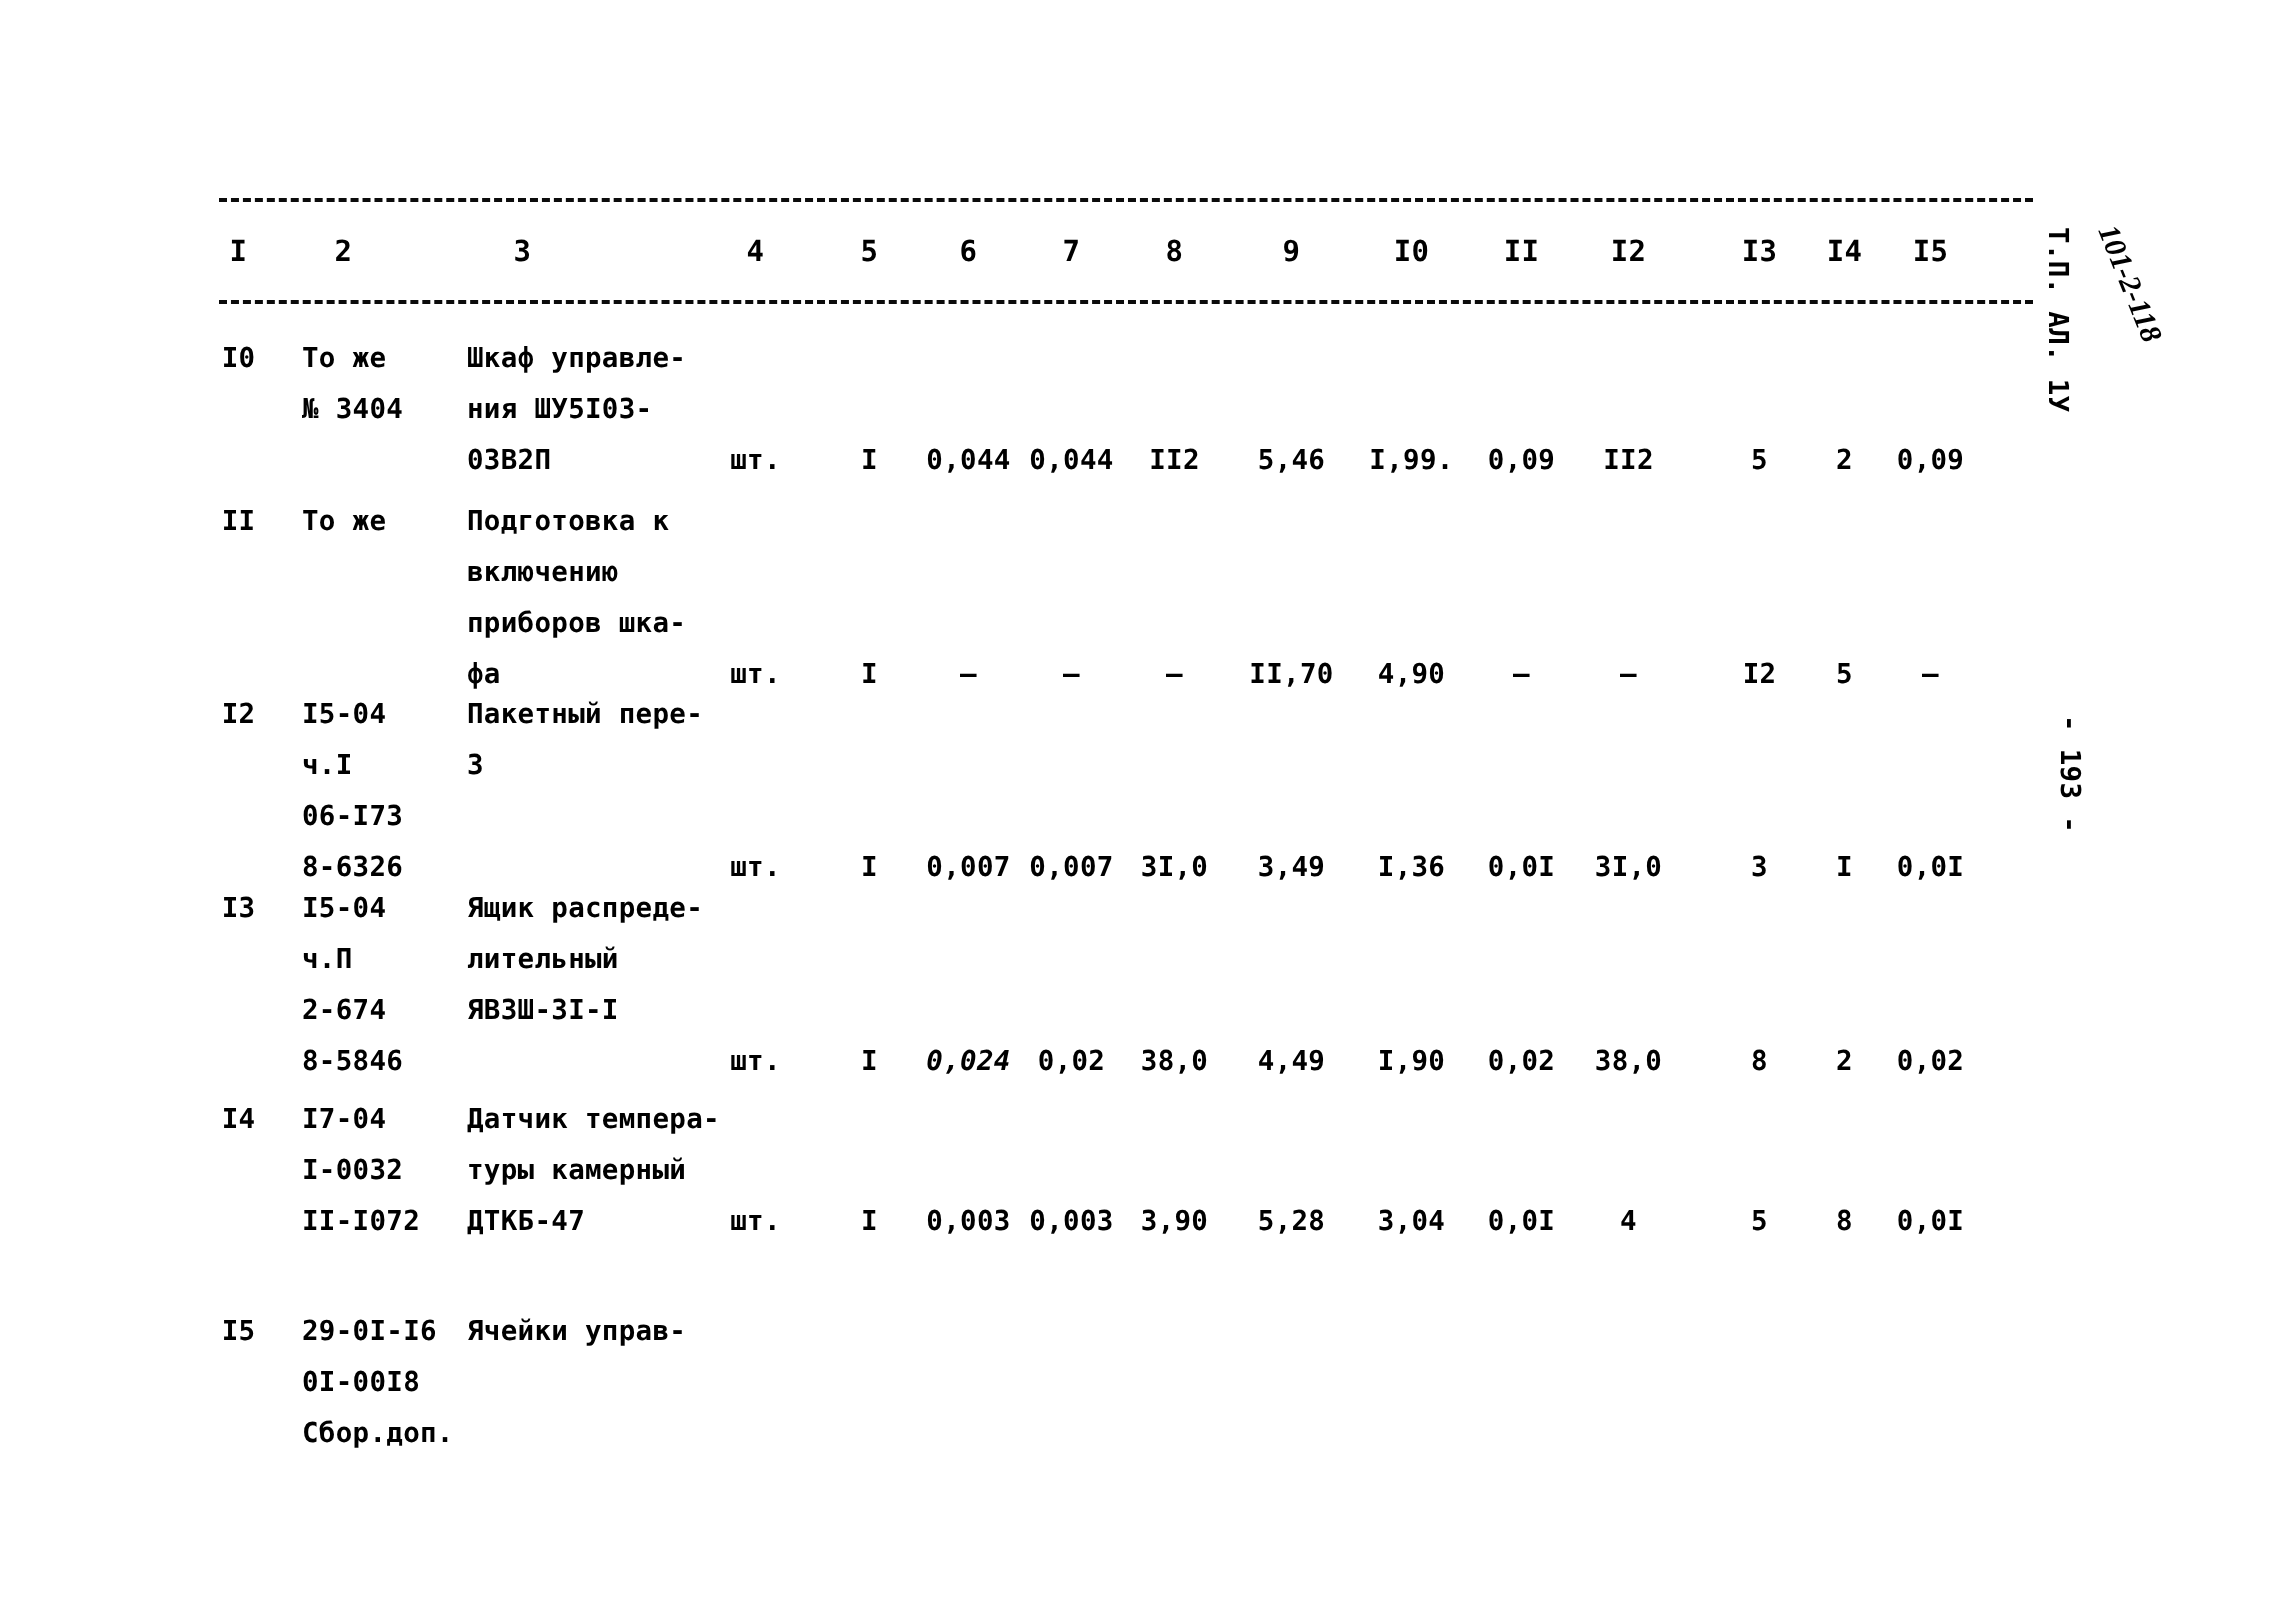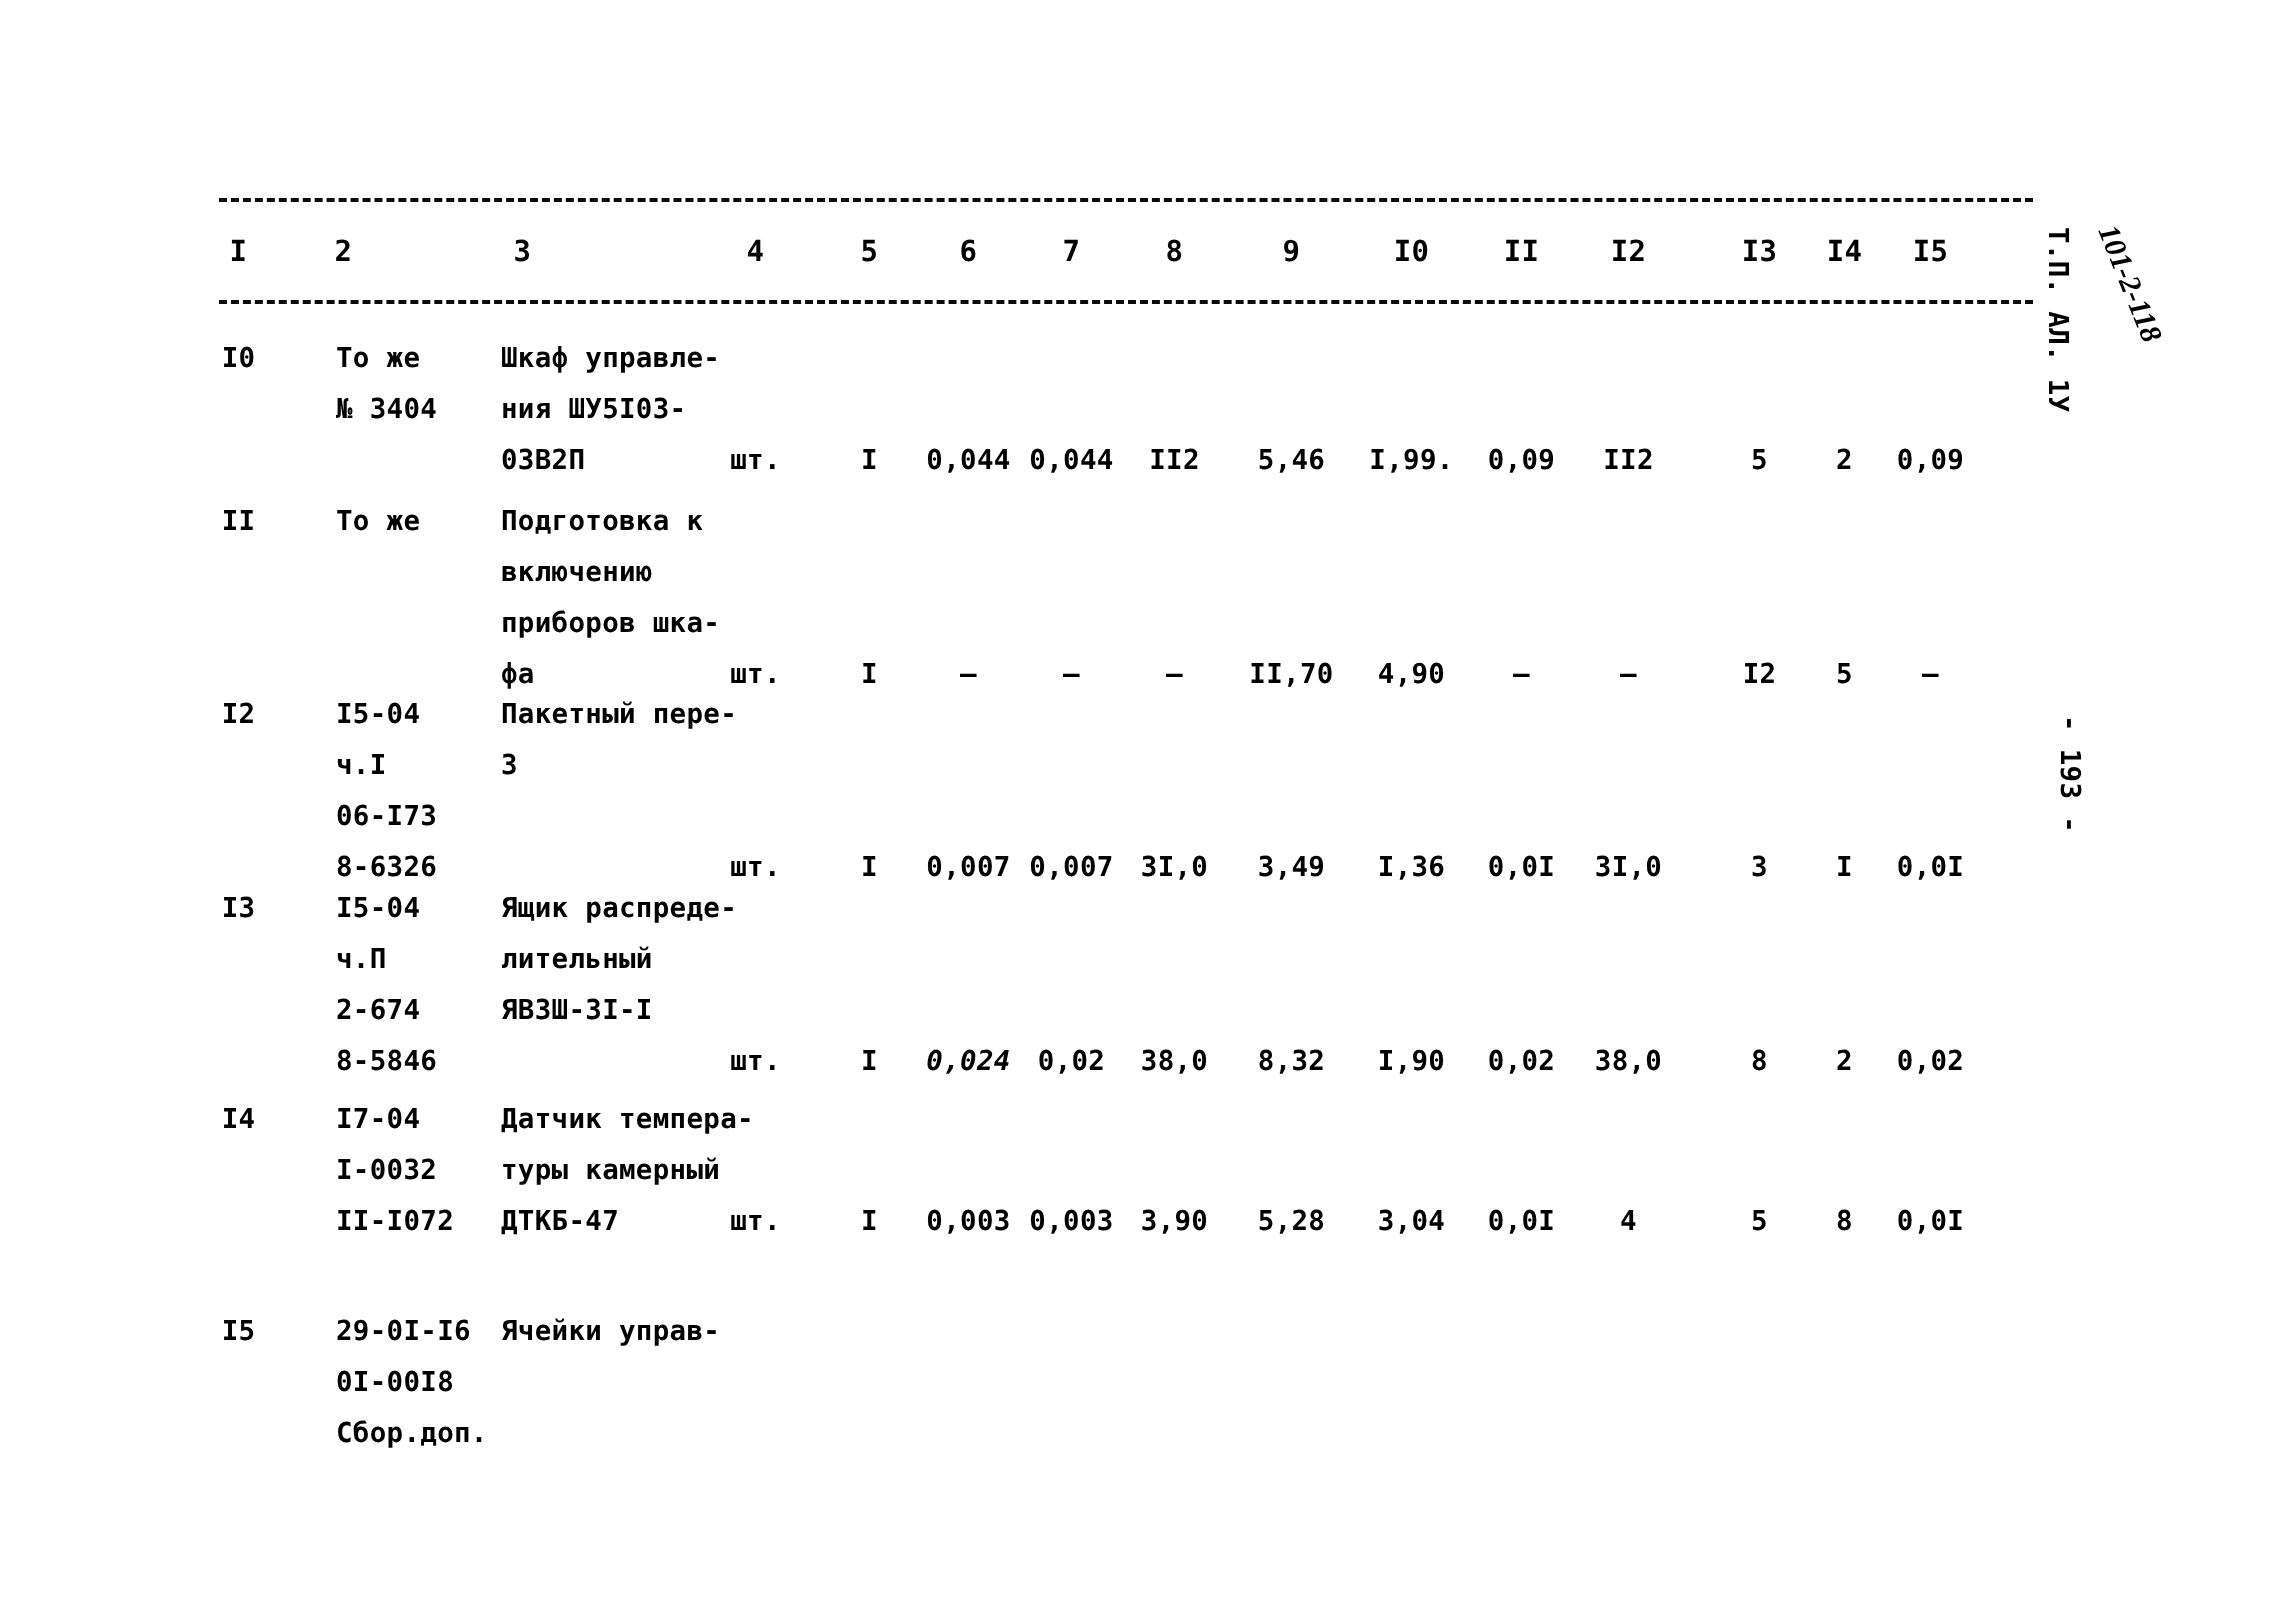--- a/index.html
+++ b/index.html
@@ -66,21 +66,21 @@
     position: absolute;
     top: 0;
     font-size: 27.5px;
     line-height: 51px;
     white-space: pre;
   }
   .cell.c  { text-align: center; }
   .cell.l  { text-align: left; }
 
   .stack { display: block; }
-  .stack span { display: block; line-height: 51px; white-space: pre; margin-left: 34px; }
+  .stack span { display: block; line-height: 51px; white-space: pre; }
 
   
   #margin-typed {
     position: absolute;
     left: 2042px;
     top: 227px;
     transform-origin: left top;
     transform: rotate(90deg) translate(0, -32px);
     font-size: 27.5px;
     white-space: nowrap;
@@ -188,21 +188,21 @@
       </div>
       <div class="row" style="top: 883px;">
         <div class="cell tw c" style="left: 170px; width: 137px;">I3</div>
         <div class="cell tw l stack" style="left: 302px; width: 206px;"><span>I5-04</span><span>ч.П</span><span>2-674</span><span>8-5846</span></div>
         <div class="cell tw l stack" style="left: 467px; width: 357px;"><span>Ящик распреде-</span><span>лительный</span><span>ЯВЗШ-3I-I</span></div>
         <div class="cell tw c" style="left: 687px; width: 137px; top: 153px;">шт.</div>
         <div class="cell tw c" style="left: 801px; width: 137px; top: 153px;">I</div>
         <div class="cell tw c" style="left: 900px; width: 137px; top: 153px; font-style: italic;">0,024</div>
         <div class="cell tw c" style="left: 1003px; width: 137px; top: 153px;">0,02</div>
         <div class="cell tw c" style="left: 1106px; width: 137px; top: 153px;">38,0</div>
-        <div class="cell tw c" style="left: 1223px; width: 137px; top: 153px;">8,32</div>
+        <div class="cell tw c" style="left: 1223px; width: 137px; top: 153px;">4,49</div>
         <div class="cell tw c" style="left: 1343px; width: 137px; top: 153px;">I,90</div>
         <div class="cell tw c" style="left: 1453px; width: 137px; top: 153px;">0,02</div>
         <div class="cell tw c" style="left: 1560px; width: 137px; top: 153px;">38,0</div>
         <div class="cell tw c" style="left: 1691px; width: 137px; top: 153px;">8</div>
         <div class="cell tw c" style="left: 1776px; width: 137px; top: 153px;">2</div>
         <div class="cell tw c" style="left: 1862px; width: 137px; top: 153px;">0,02</div>
       </div>
       <div class="row" style="top: 1094px;">
         <div class="cell tw c" style="left: 170px; width: 137px;">I4</div>
         <div class="cell tw l stack" style="left: 302px; width: 206px;"><span>I7-04</span><span>I-0032</span><span>II-I072</span></div>

